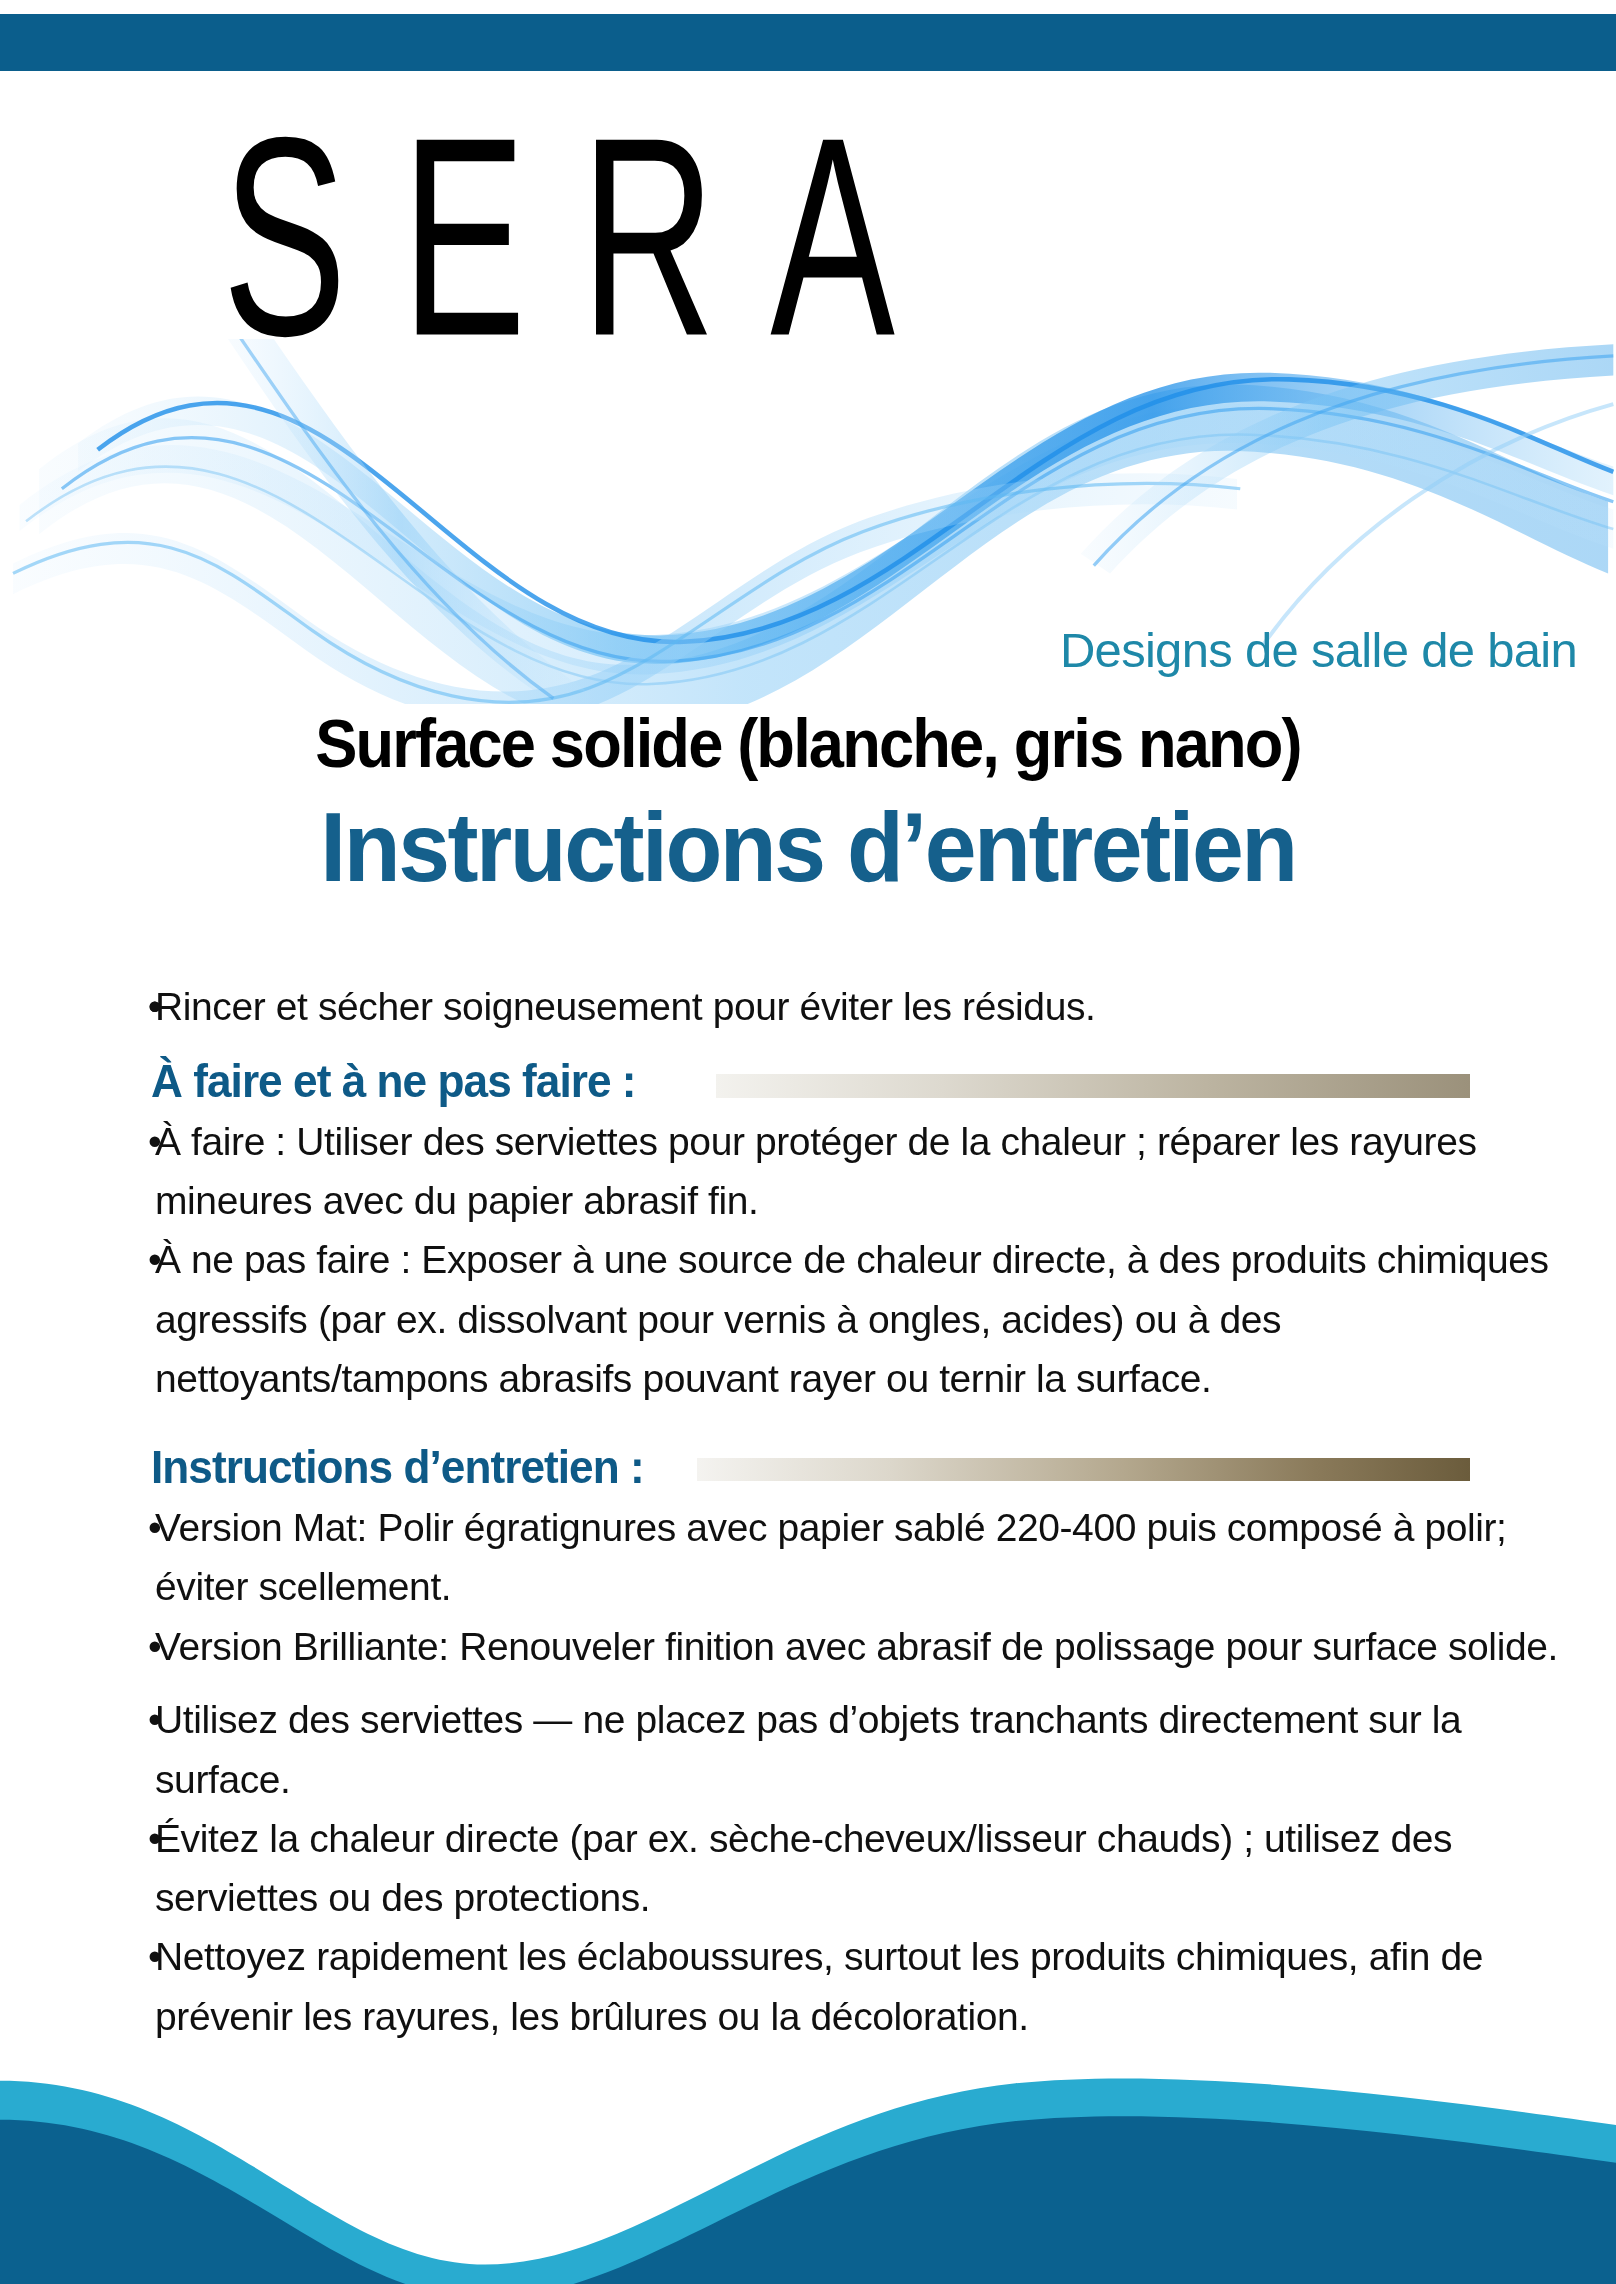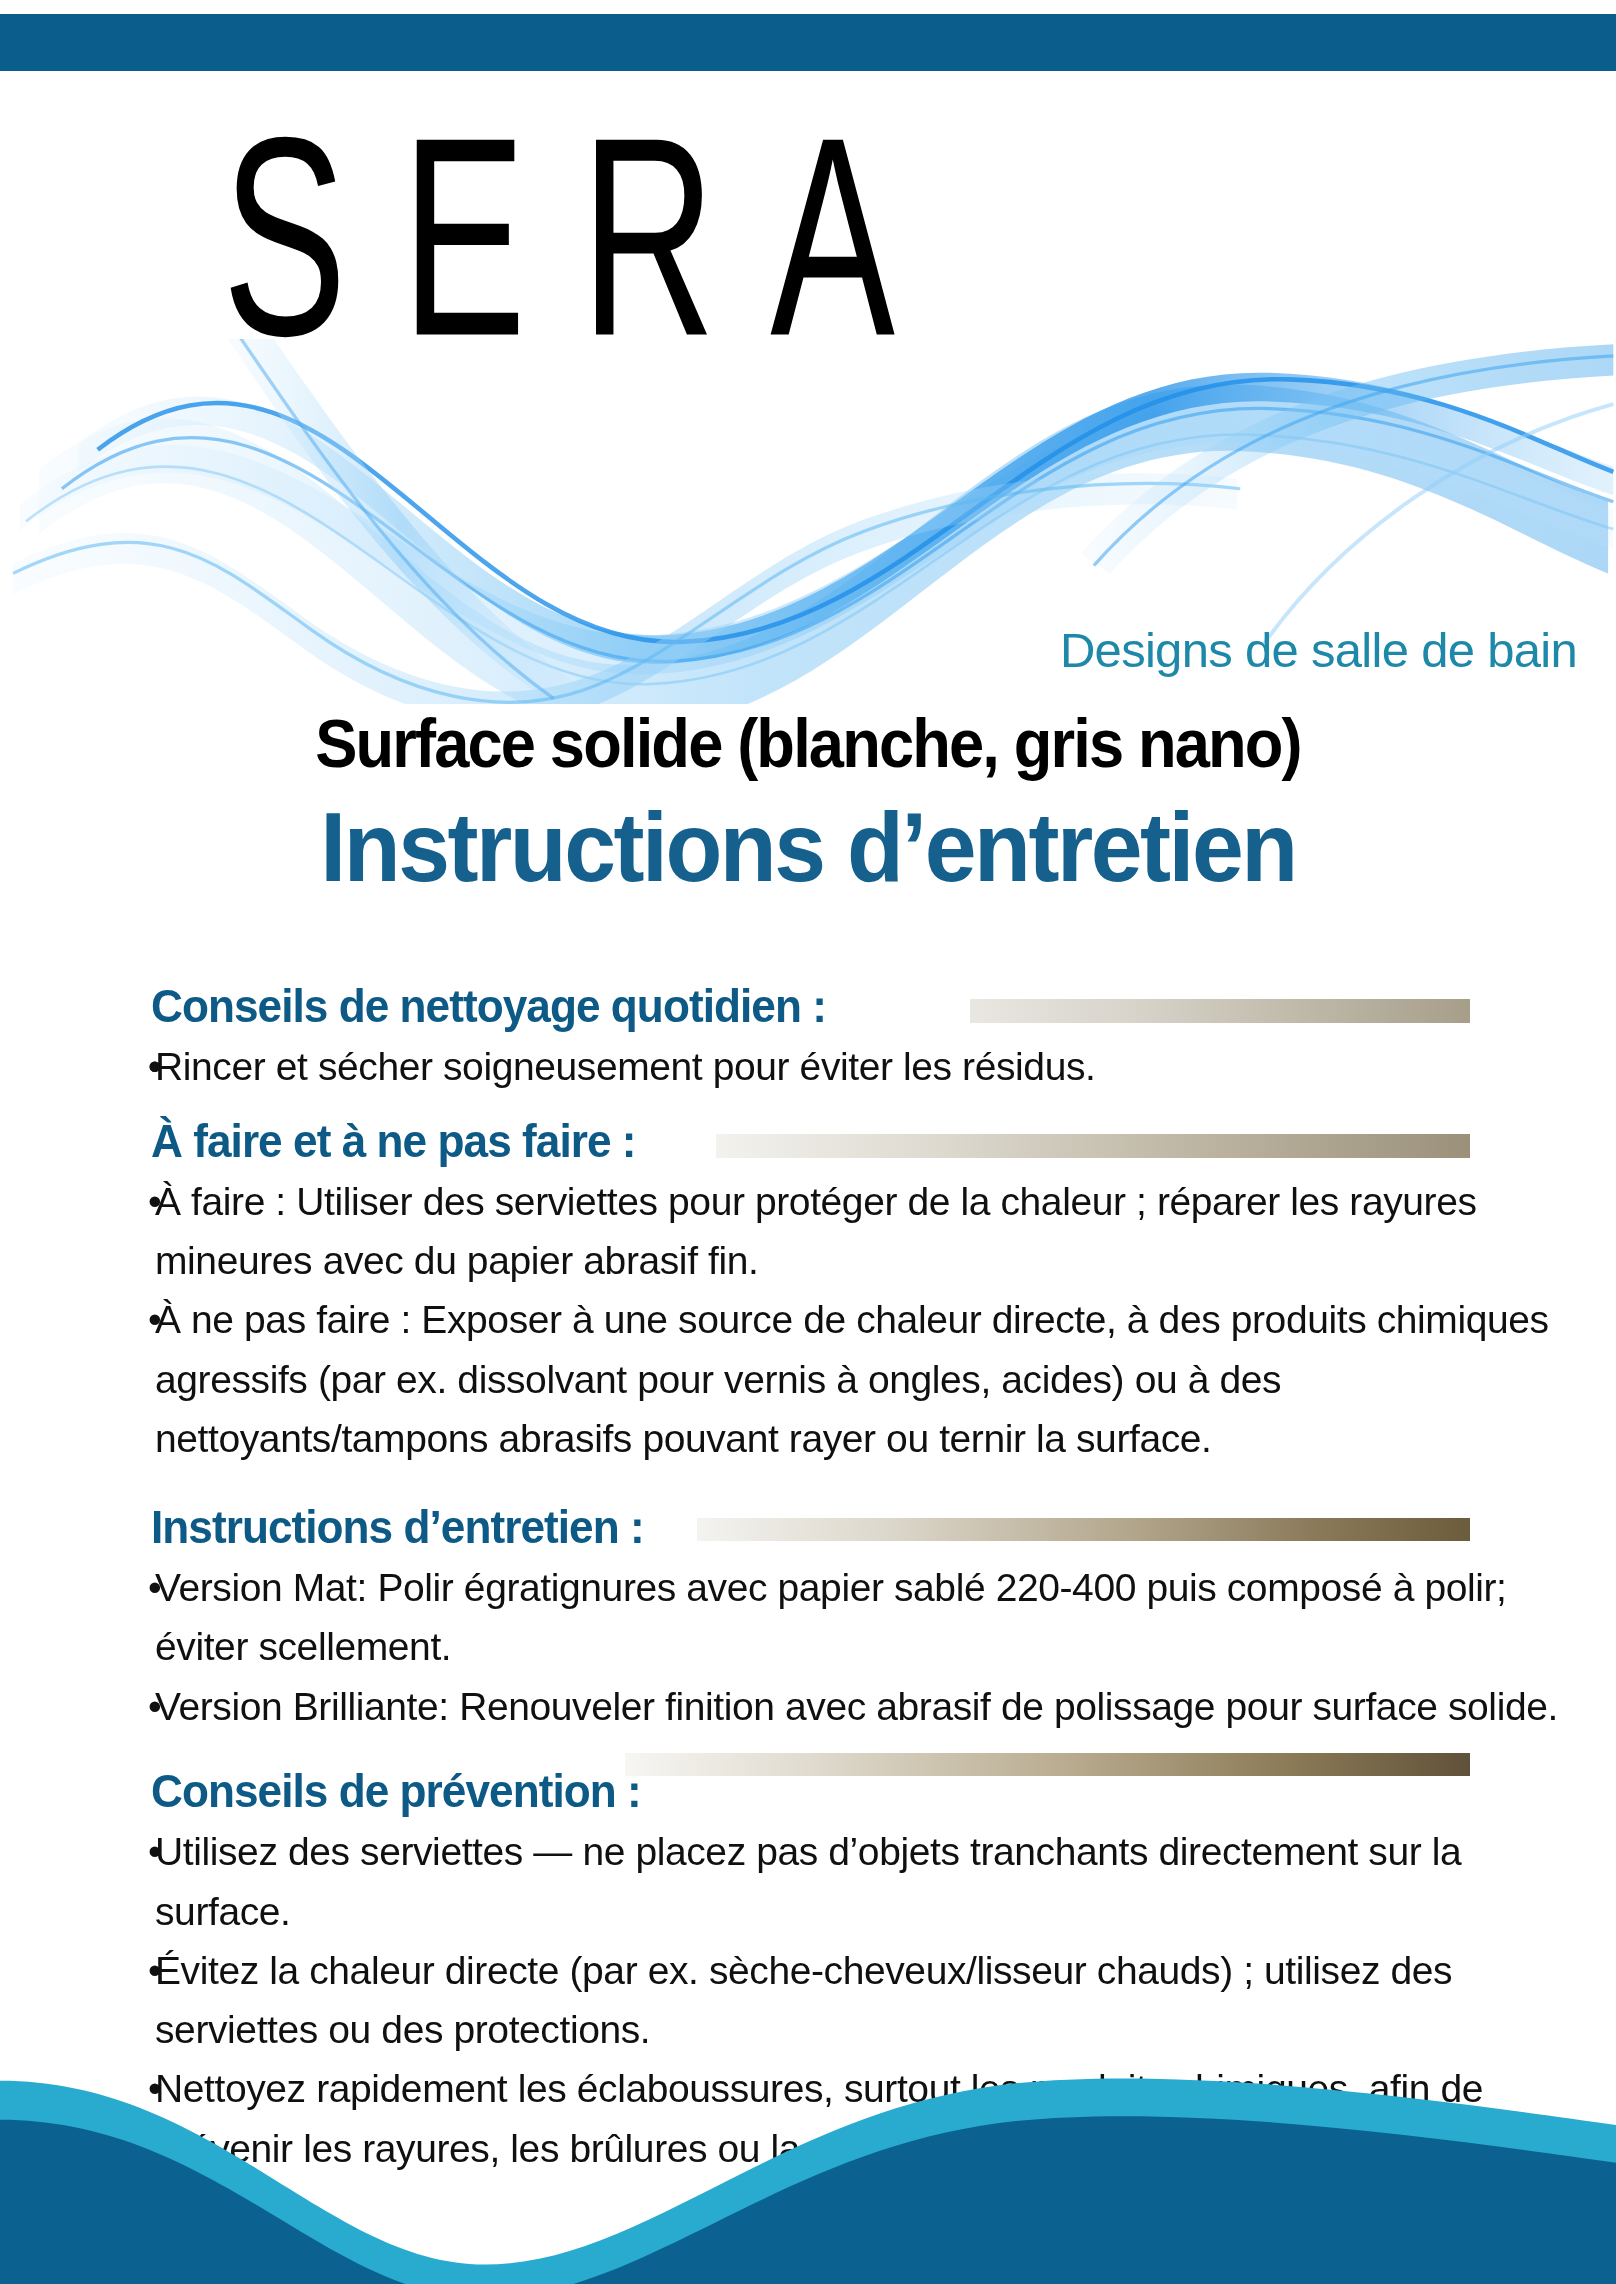--- a/index.html
+++ b/index.html
@@ -217,24 +217,20 @@
 
   <div class="tagline">Designs de salle de bain</div>
 
   <div class="product-title">Surface solide (blanche, gris nano)</div>
 
   <div class="main-title">Instructions d’entretien</div>
 
   <div class="content">
 
     <div class="section" style="margin-bottom:3.9px;">
-      <div class="sec-head-row">
-        <div class="sec-bar b1"></div>
-        <div class="sec-title">Conseils de nettoyage quotidien :</div>
-      </div>
       <div class="bullet">
         <span class="dot">•</span>
       </div>
       <div class="bullet">
         <span class="dot">•</span>
         <span class="txt">Rincer et sécher soigneusement pour éviter les résidus.</span>
       </div>
     </div>
 
     <div class="section" style="margin-top:15.6px; margin-bottom:3.9px;">
@@ -261,24 +257,20 @@
         <span class="dot">•</span>
         <span class="txt">Version Mat: Polir égratignures avec papier sablé 220-400 puis composé à polir; éviter scellement.</span>
       </div>
       <div class="bullet">
         <span class="dot">•</span>
         <span class="txt">Version Brilliante: Renouveler finition avec abrasif de polissage pour surface solide.</span>
       </div>
     </div>
 
     <div class="section" style="margin-top:14.3px;">
-      <div class="sec-head-row" style="height:72px;">
-        <div class="sec-bar b4"></div>
-        <div class="sec-title">Conseils de prévention :</div>
-      </div>
       <div class="bullet">
         <span class="dot">•</span>
         <span class="txt">Utilisez des serviettes — ne placez pas d’objets tranchants directement sur la surface.</span>
       </div>
       <div class="bullet">
         <span class="dot">•</span>
         <span class="txt">Évitez la chaleur directe (par ex. sèche-cheveux/lisseur chauds) ; utilisez des serviettes ou des protections.</span>
       </div>
       <div class="bullet">
         <span class="dot">•</span>

